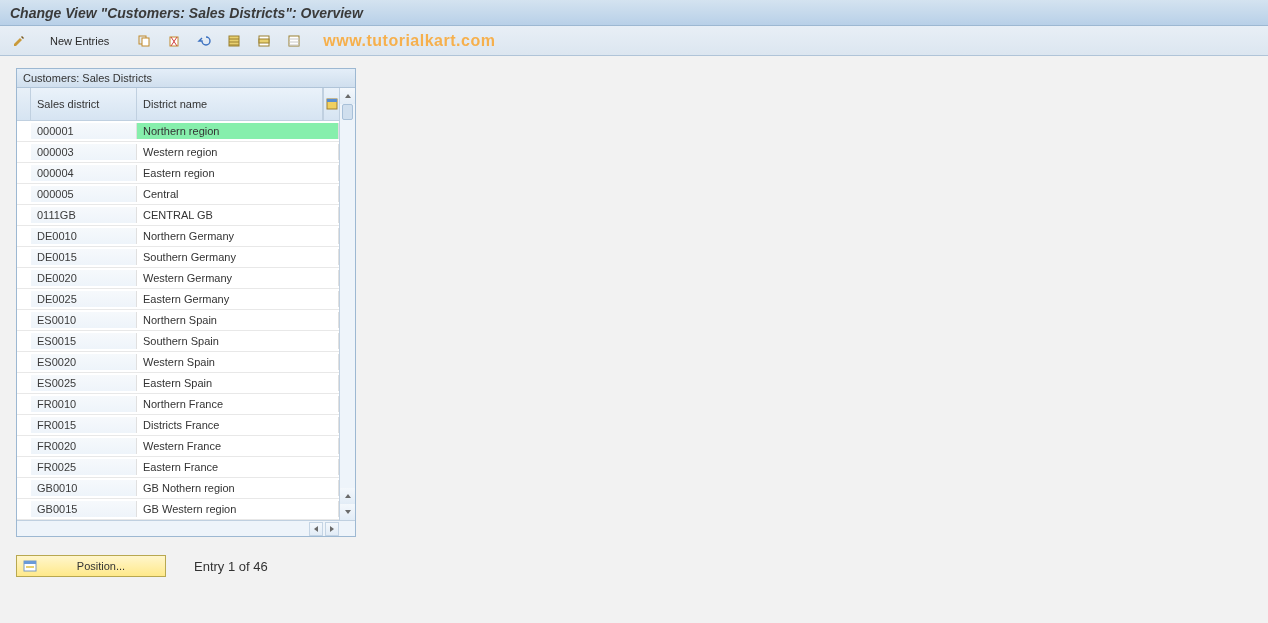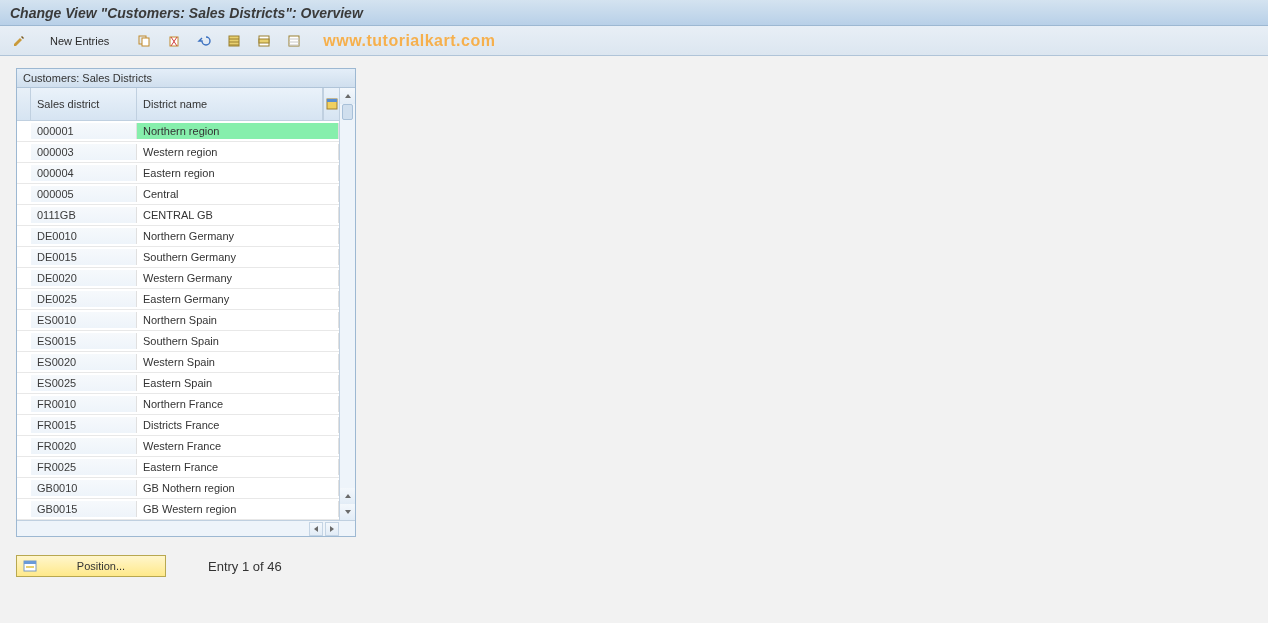--- a/index.html
+++ b/index.html
@@ -163,21 +163,21 @@
       width:14px; height:14px;
       display:flex;align-items:center;justify-content:center;
       color:#5a5a5a; cursor:pointer;
       background: linear-gradient(#f4f8fc,#e2ecf6);
       border:1px solid #c4d4e4;
     }
     .footer {
       margin-top: 18px;
       display: flex;
       align-items: center;
-      gap: 42px;
+      gap: 28px;
     }
     .position-btn {
       width: 150px;
       height: 22px;
       background: linear-gradient(#fff6cc, #ffe98a);
       border: 1px solid #b8a850;
       display:flex; align-items:center;
       padding: 0 6px;
       gap: 6px;
       color: #333;

